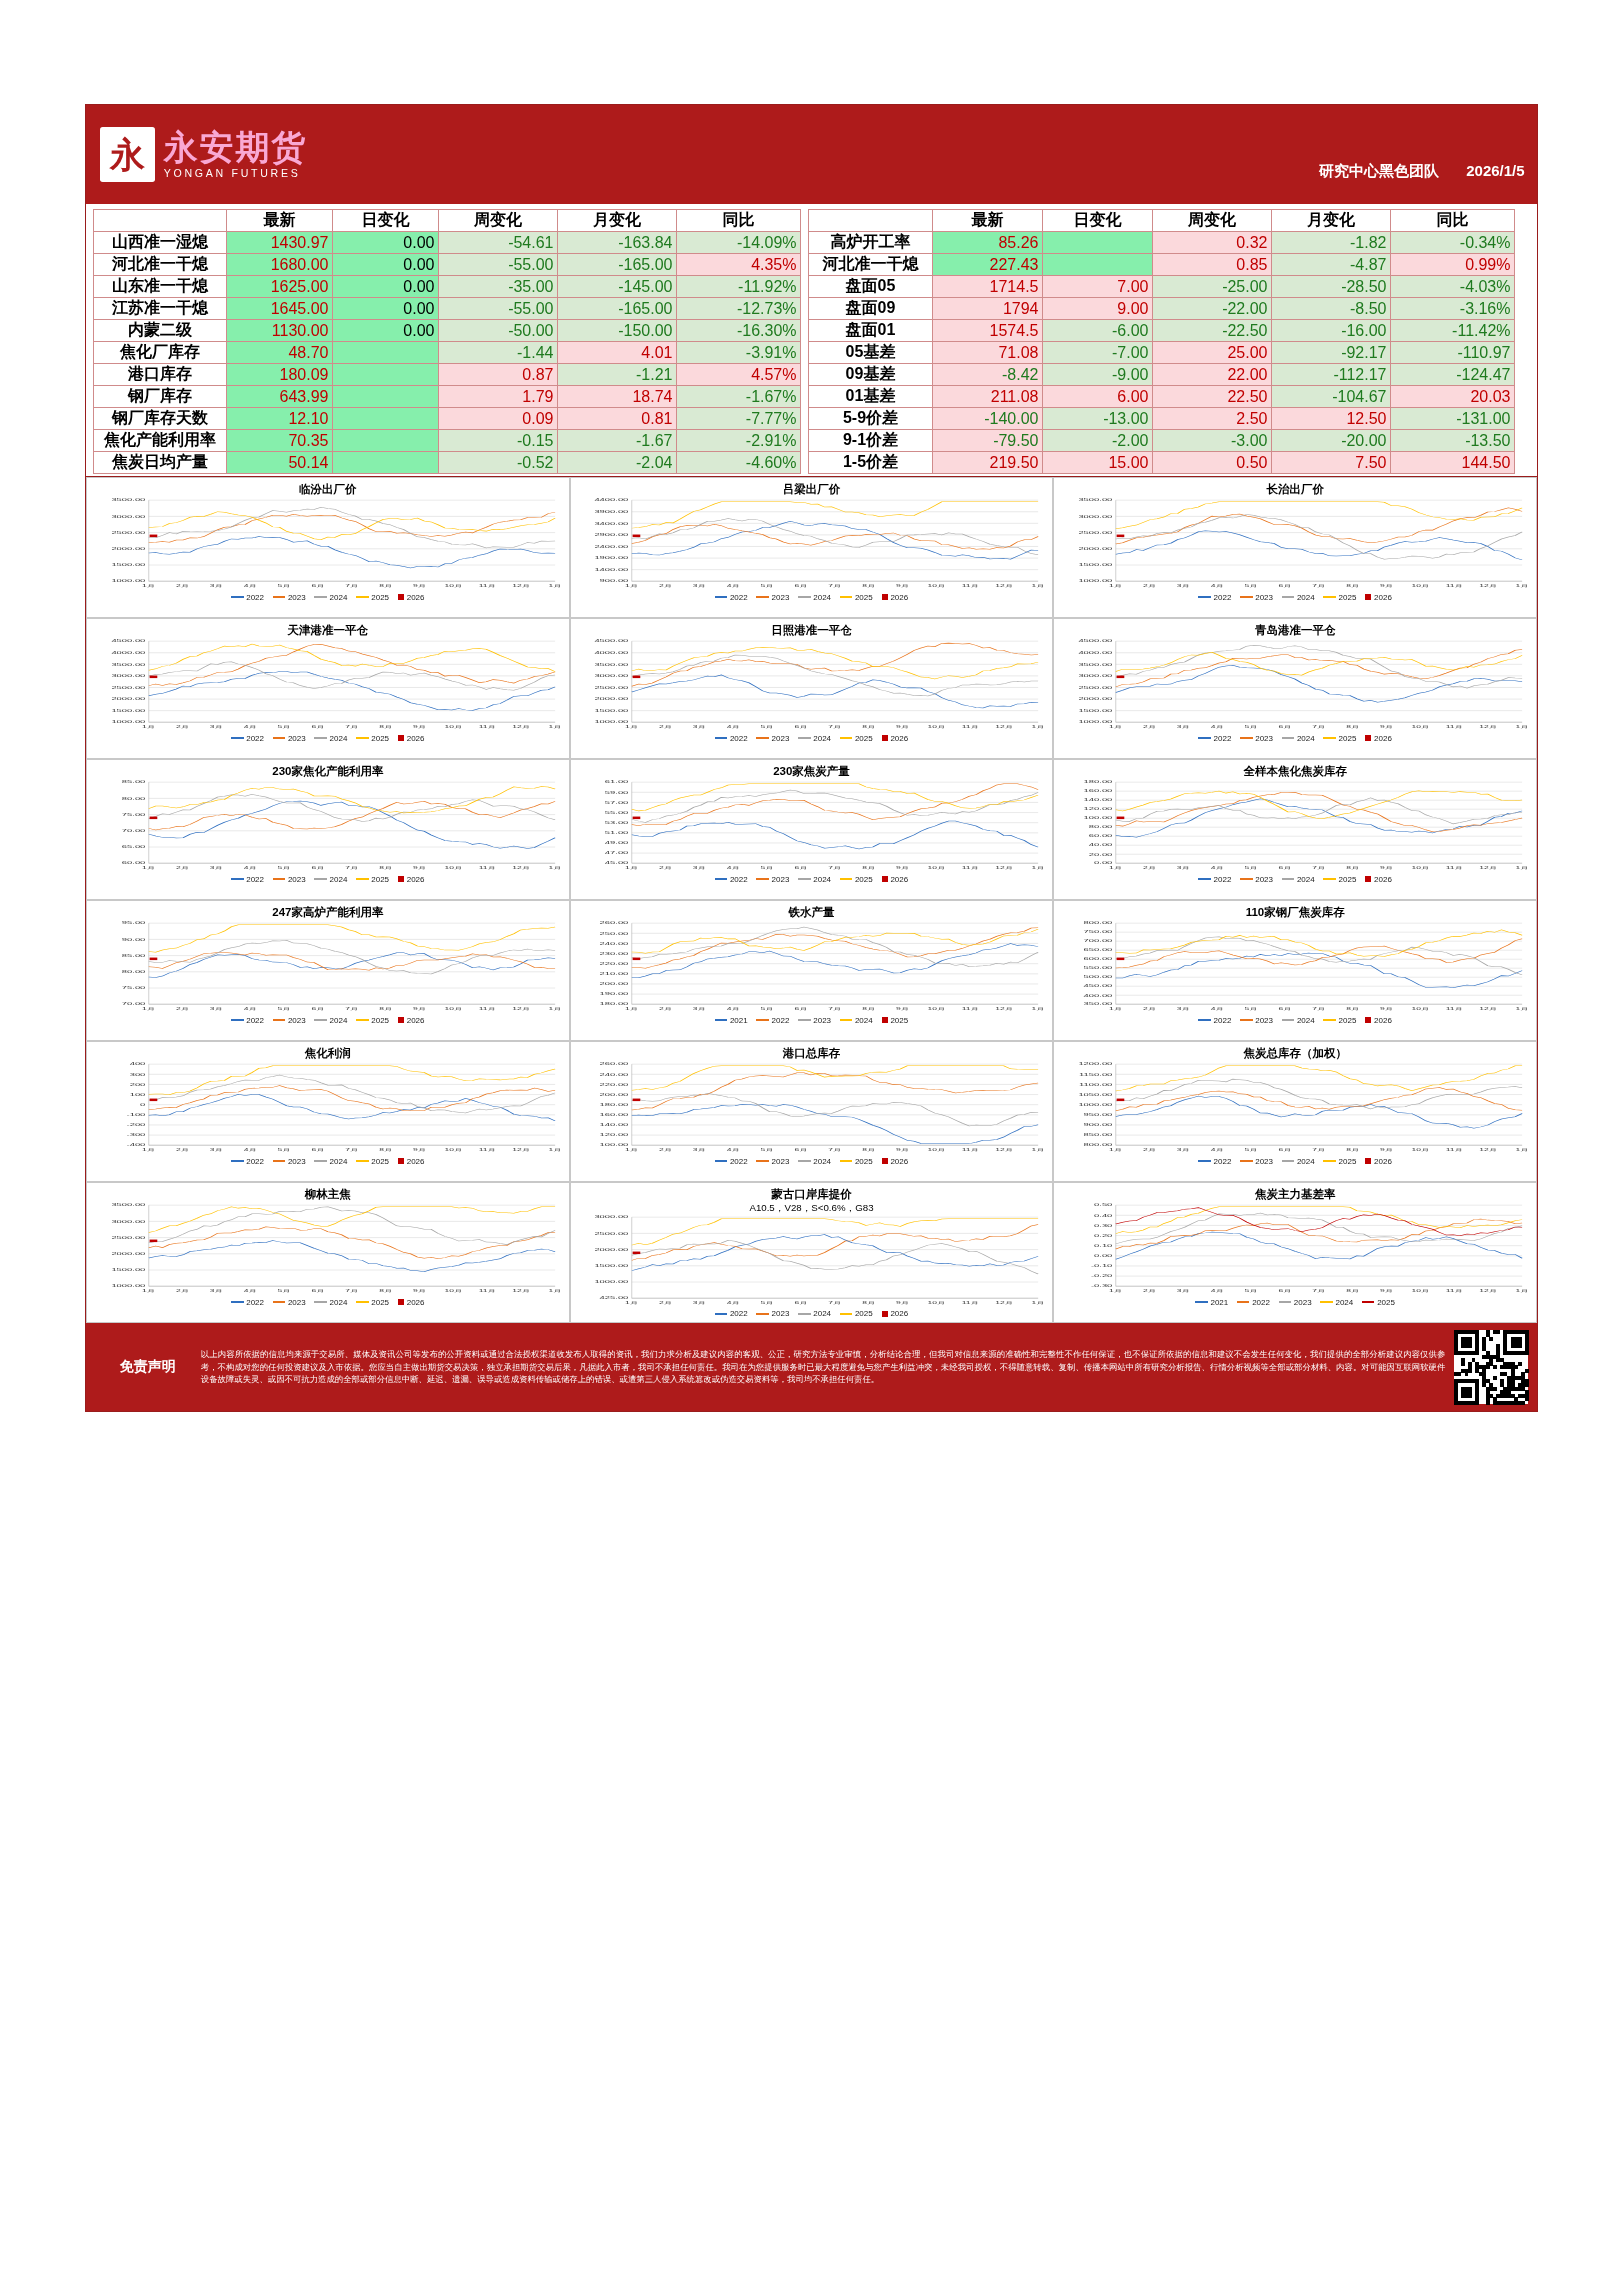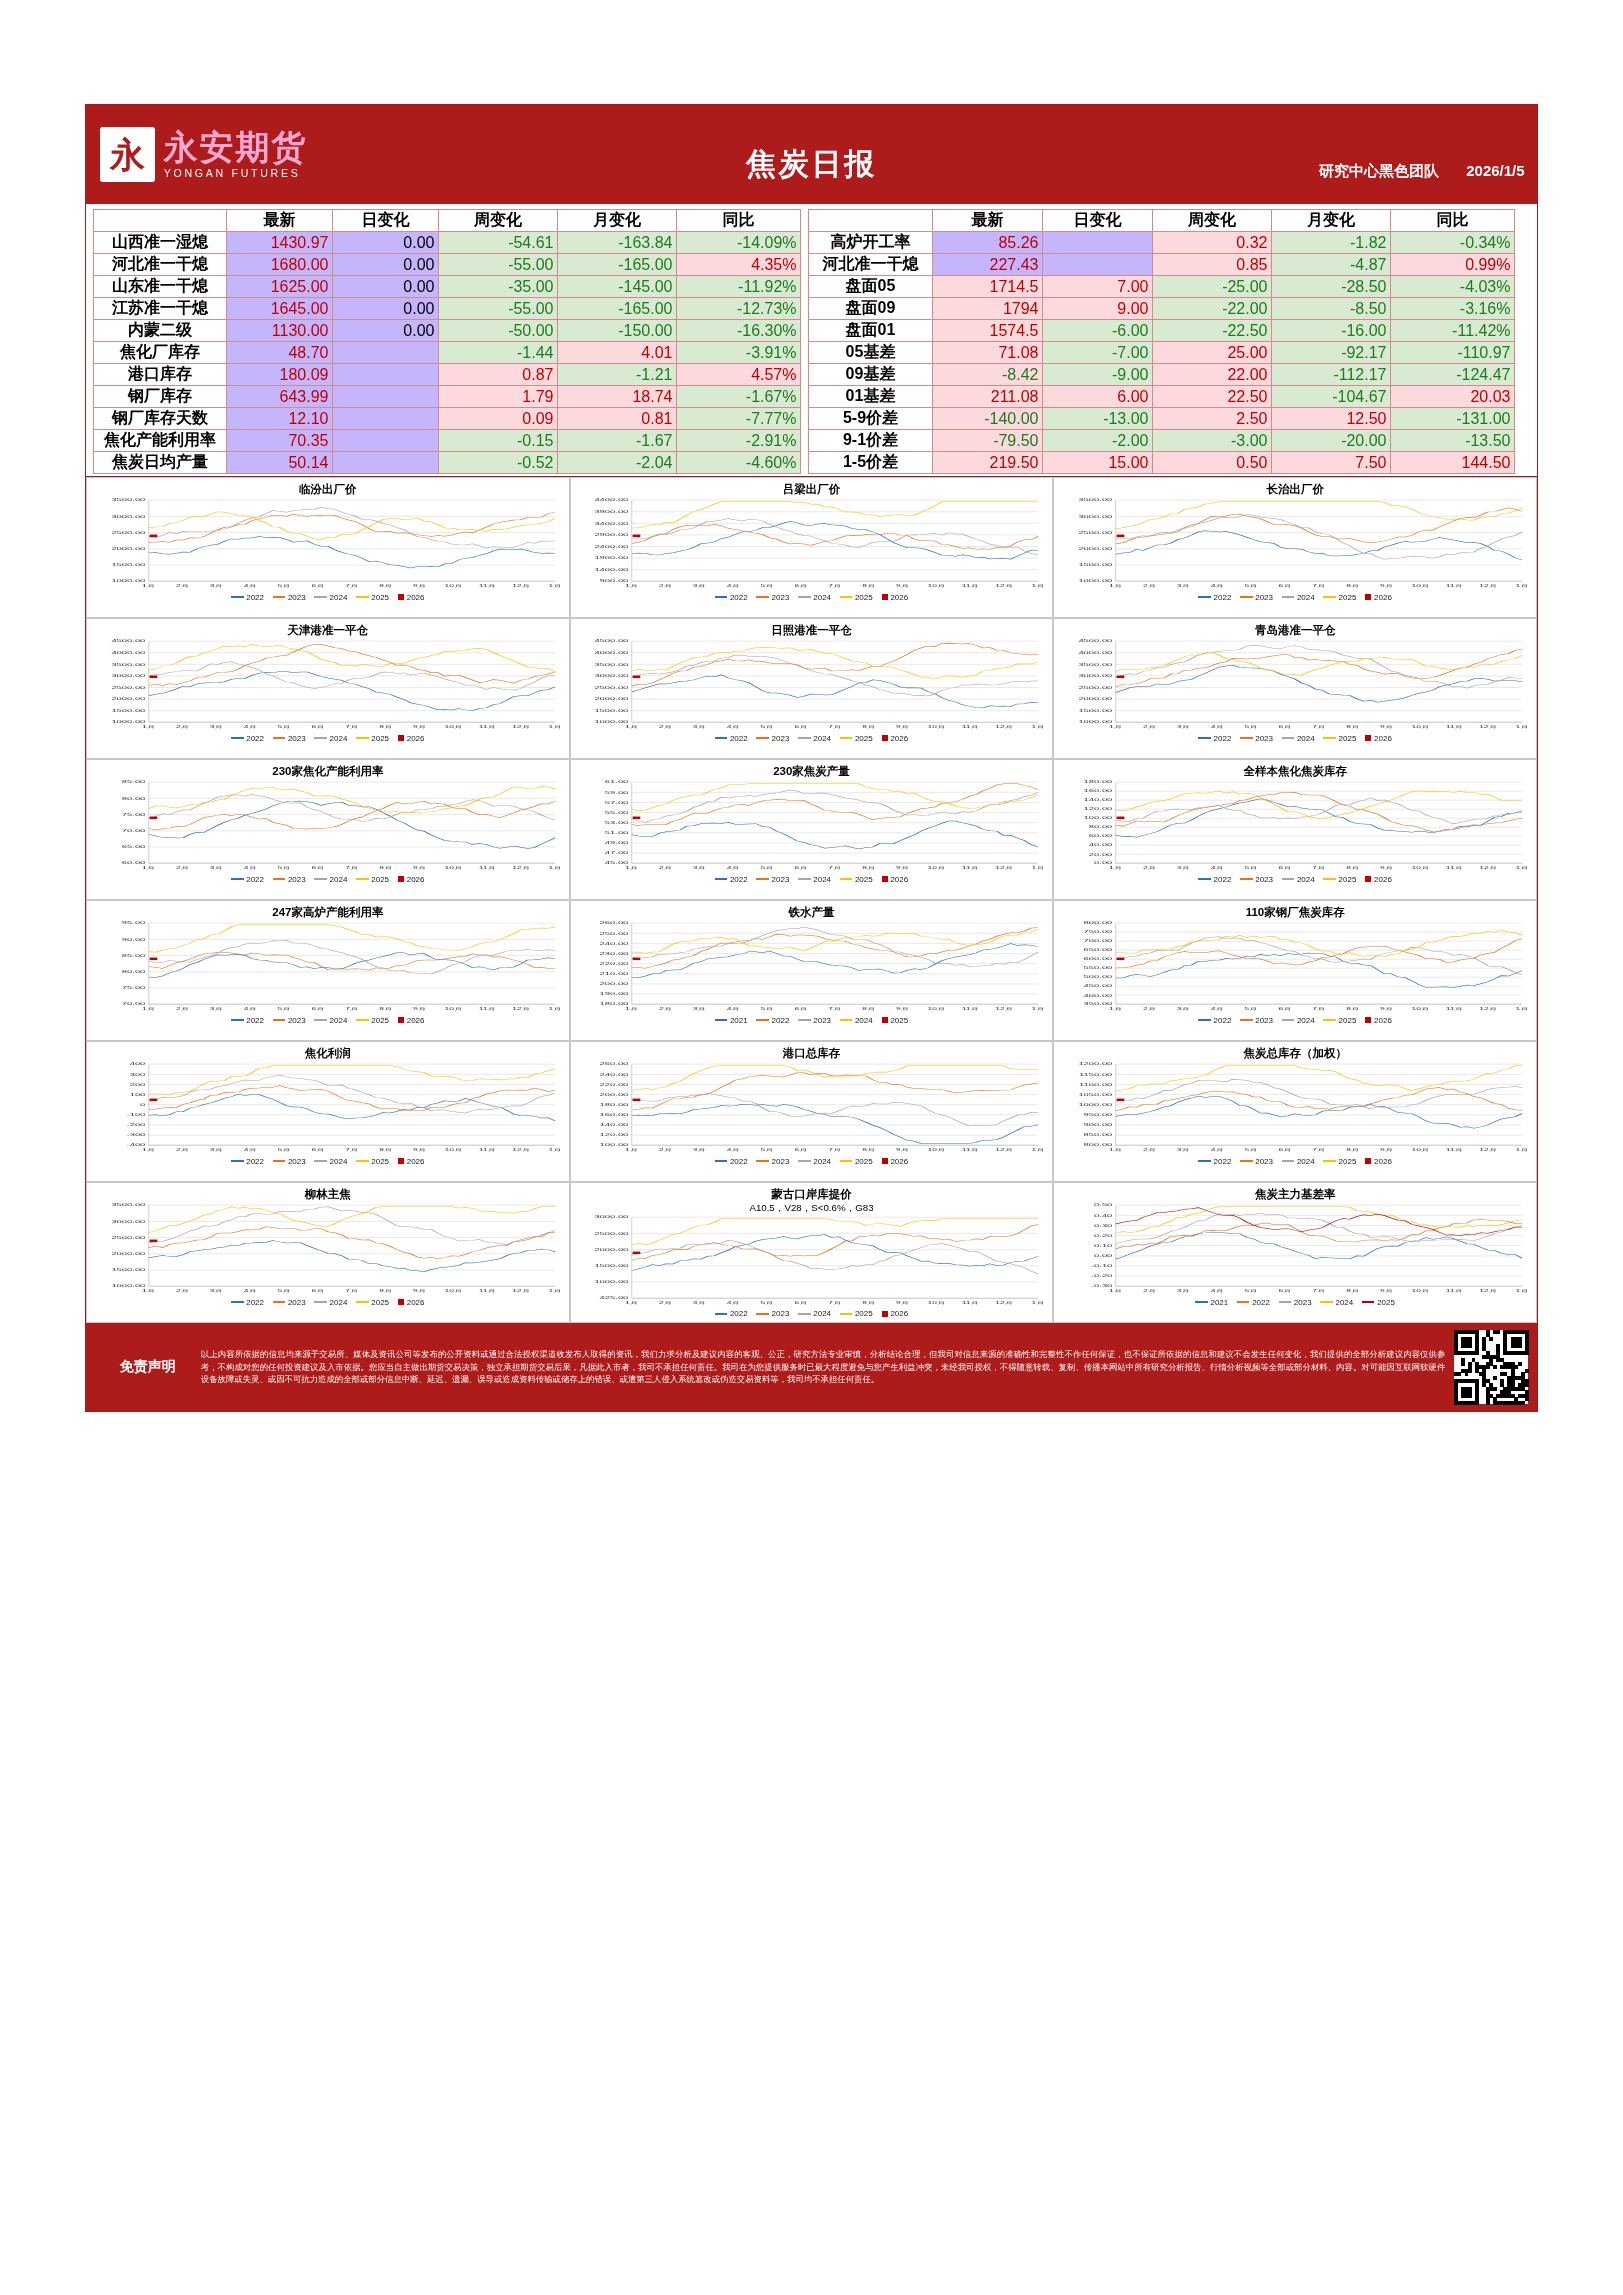--- a/index.html
+++ b/index.html
@@ -33,21 +33,21 @@
   .tblL col.c4{width:119px;}
   .tblL col.c5{width:124px;}
   .tblR col.c0{width:124px;}
   .tblR col.c1{width:110px;}
   .tblR col.c2{width:110px;}
   .tblR col.c3{width:119px;}
   .tblR col.c4{width:119px;}
   .tblR col.c5{width:124px;}
   .pink{background:#fbd9dc;}
   .green{background:#d9ead3;}
-  .blank{background:#c4b5fd;}
+  .blank{background:#86efac;}
   td.up{color:#c00000;}
   td.dn{color:#1f7a1f;margin-left:32px;}
   td.zero{color:#000;}
 
   
   .grid{display:grid;grid-template-columns:repeat(3,1fr);border-top:0.9px solid #9a1c1c;}
   .cell{border:0.9px solid #c8c8c8;box-sizing:border-box;padding:3.5px 1.8px 1.8px 1.8px;position:relative;height:141px;}
   .ctitle{text-align:center;font-size:11.5px;font-weight:bold;line-height:1.25;margin-bottom:0.9px;}
   .csub{text-align:center;font-size:9.7px;line-height:1.2;}
   .plotwrap{position:relative;height:95px;}
@@ -73,21 +73,20 @@
     <div class="hdr">
       <div class="logo-box">
         <div class="logo-mark">
             <span>永</span>
           </div>
         <div>
           <div class="logo-cn">永安期货</div>
           <div class="logo-en">YONGAN FUTURES</div>
         </div>
       </div>
-      <div class="hdr-title">焦炭日报</div>
       <div class="hdr-right">
         <span class="team">研究中心黑色团队</span>
         <span>2026/1/5</span>
       </div>
     </div>
 
     <div class="tables">
       <table class="kv tblL" id="tblL">
         <colgroup>
             <col class="c0">

